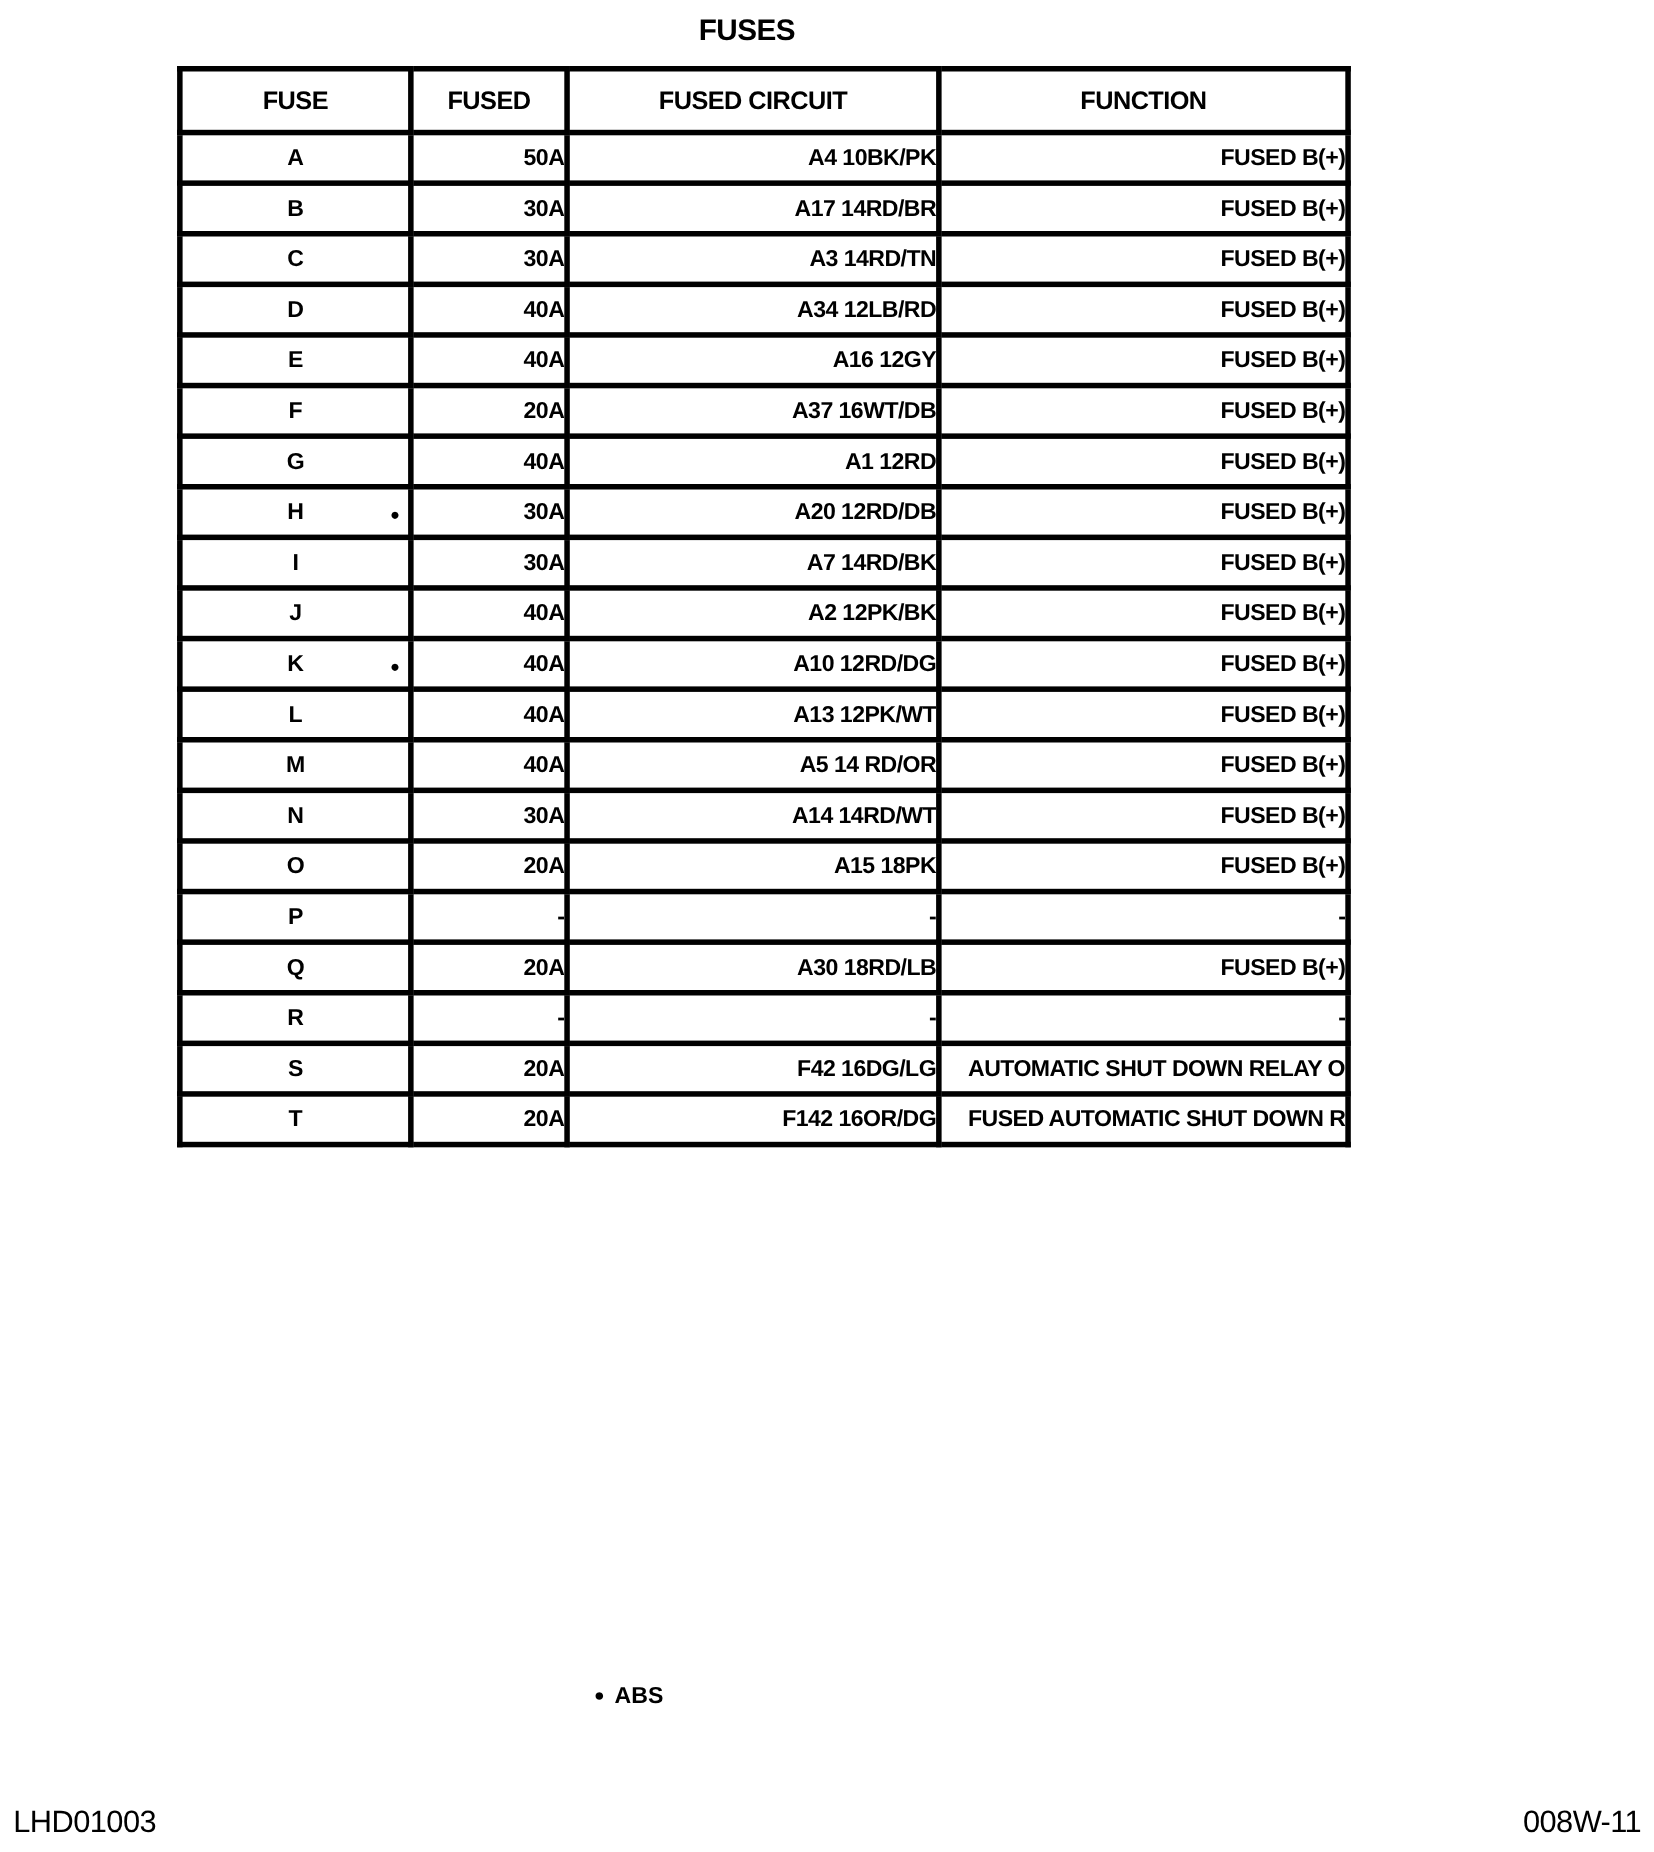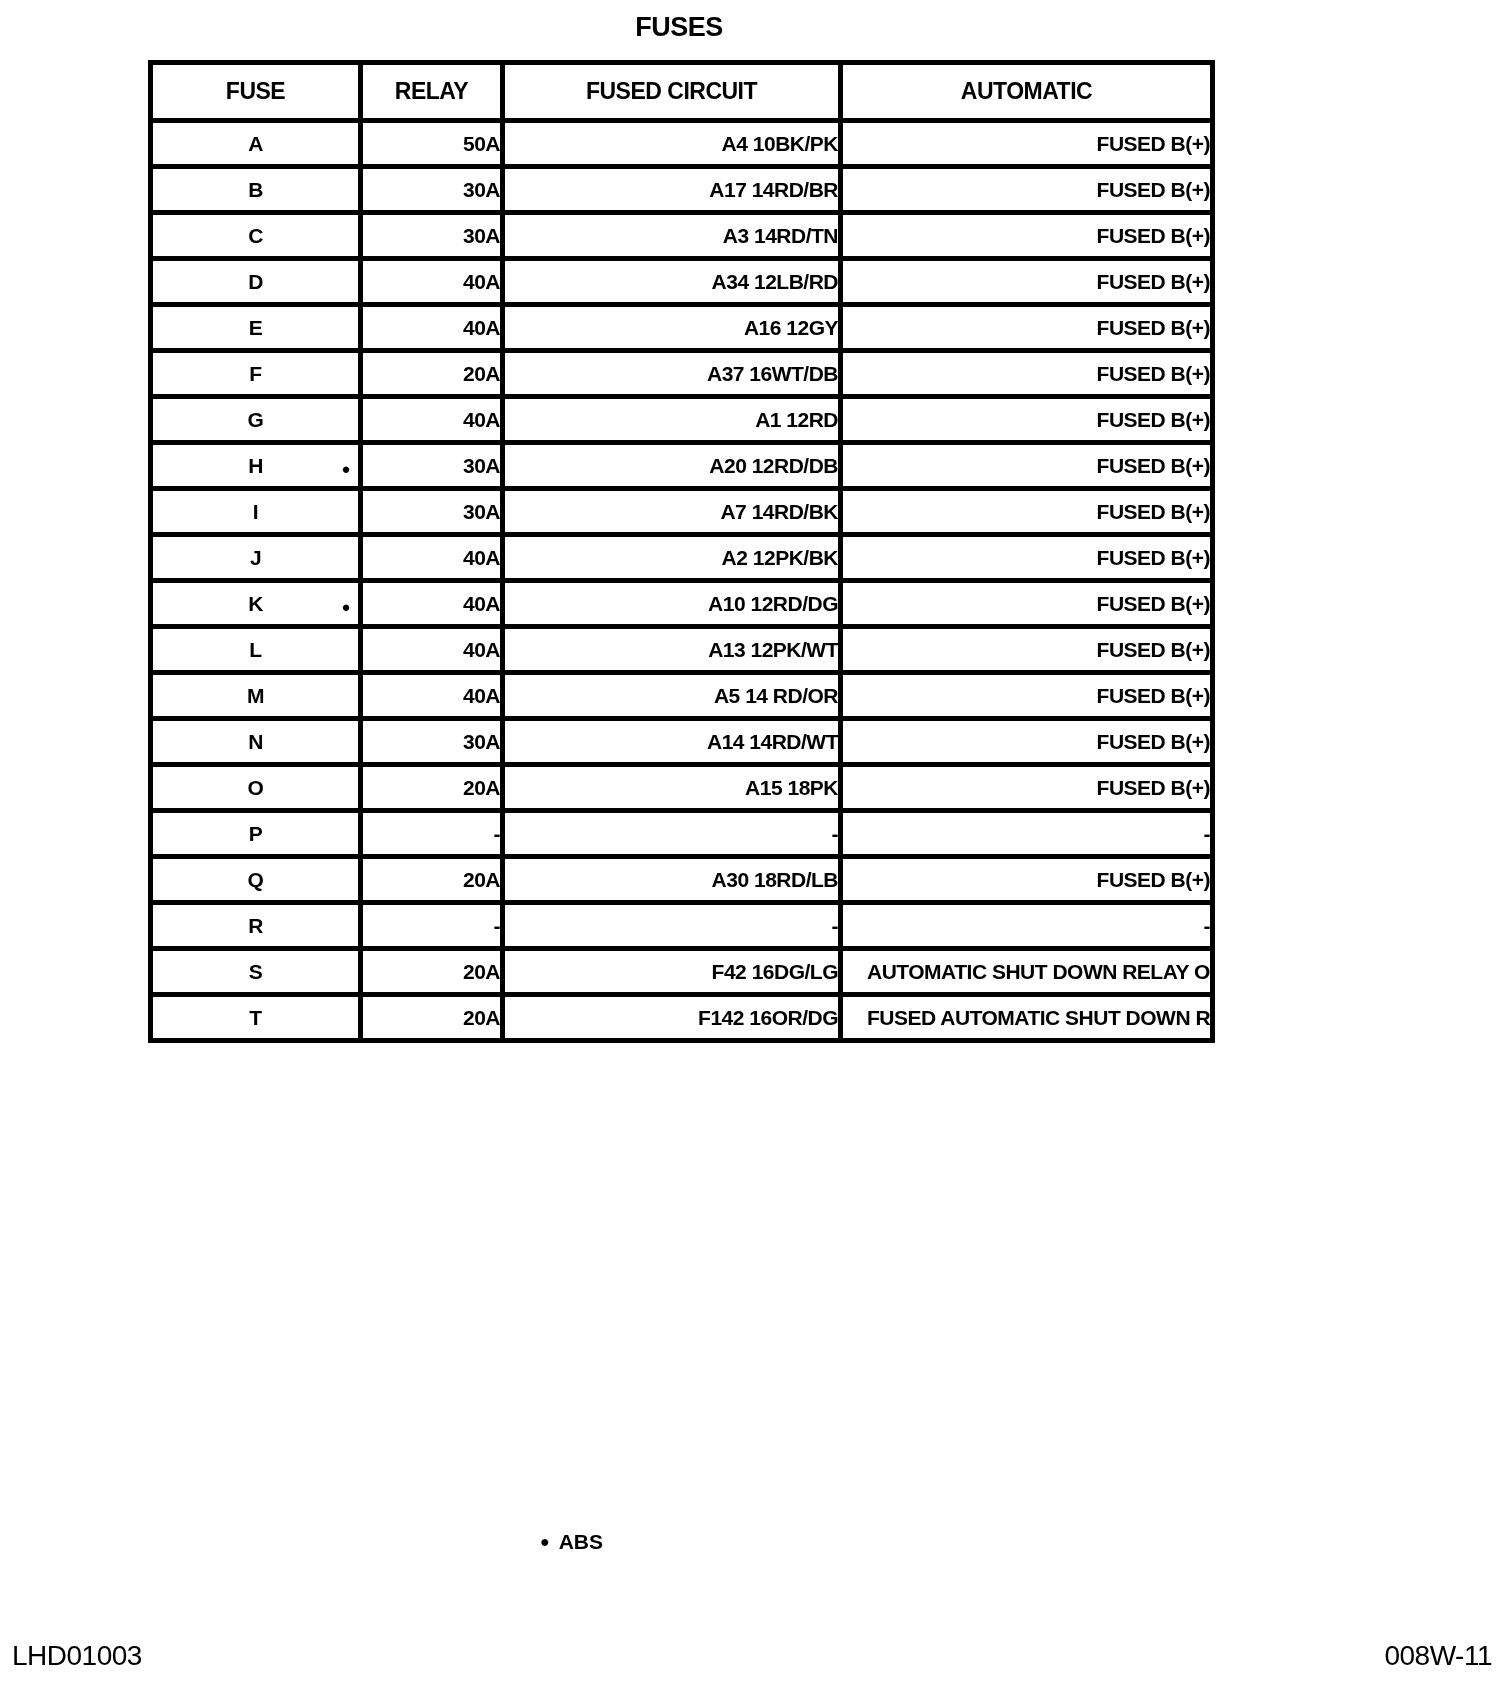--- a/index.html
+++ b/index.html
@@ -22,21 +22,21 @@
     left: 148px;
     width: 1062px;
     text-align: center;
     font-size: 27px;
     font-weight: bold;
     letter-spacing: -0.5px;
   }
   #fuse-table {
     position: absolute;
     top: 60px;
-    left: 148px;
+    left: 161px;
     width: 1062px;
     border-collapse: collapse;
     table-layout: fixed;
     border-radius: 22px;
   }
   #fuse-table col.c-fuse    { width: 210px; }
   #fuse-table col.c-amps    { width: 142px; }
   #fuse-table col.c-circuit { width: 338px; }
   #fuse-table col.c-func    { width: 372px; }
   #fuse-table th, #fuse-table td {
@@ -101,23 +101,23 @@
   <table id="fuse-table">
     <colgroup>
       <col class="c-fuse">
         <col class="c-amps">
         <col class="c-circuit">
         <col class="c-func">
     </colgroup>
     <thead>
       <tr>
         <th>FUSE</th>
-        <th>RELAY</th>
+        <th>FUSED</th>
         <th>FUSED CIRCUIT</th>
-        <th>AUTOMATIC</th>
+        <th>FUNCTION</th>
       </tr>
     </thead>
     <tbody id="fuse-tbody">
     <tr>
       <td class="cell-fuse">
         <span>A</span>
         <span class="row-marker"></span>
       </td>
       <td class="cell-amps">50A</td>
       <td class="cell-circuit">A4 10BK/PK</td>

